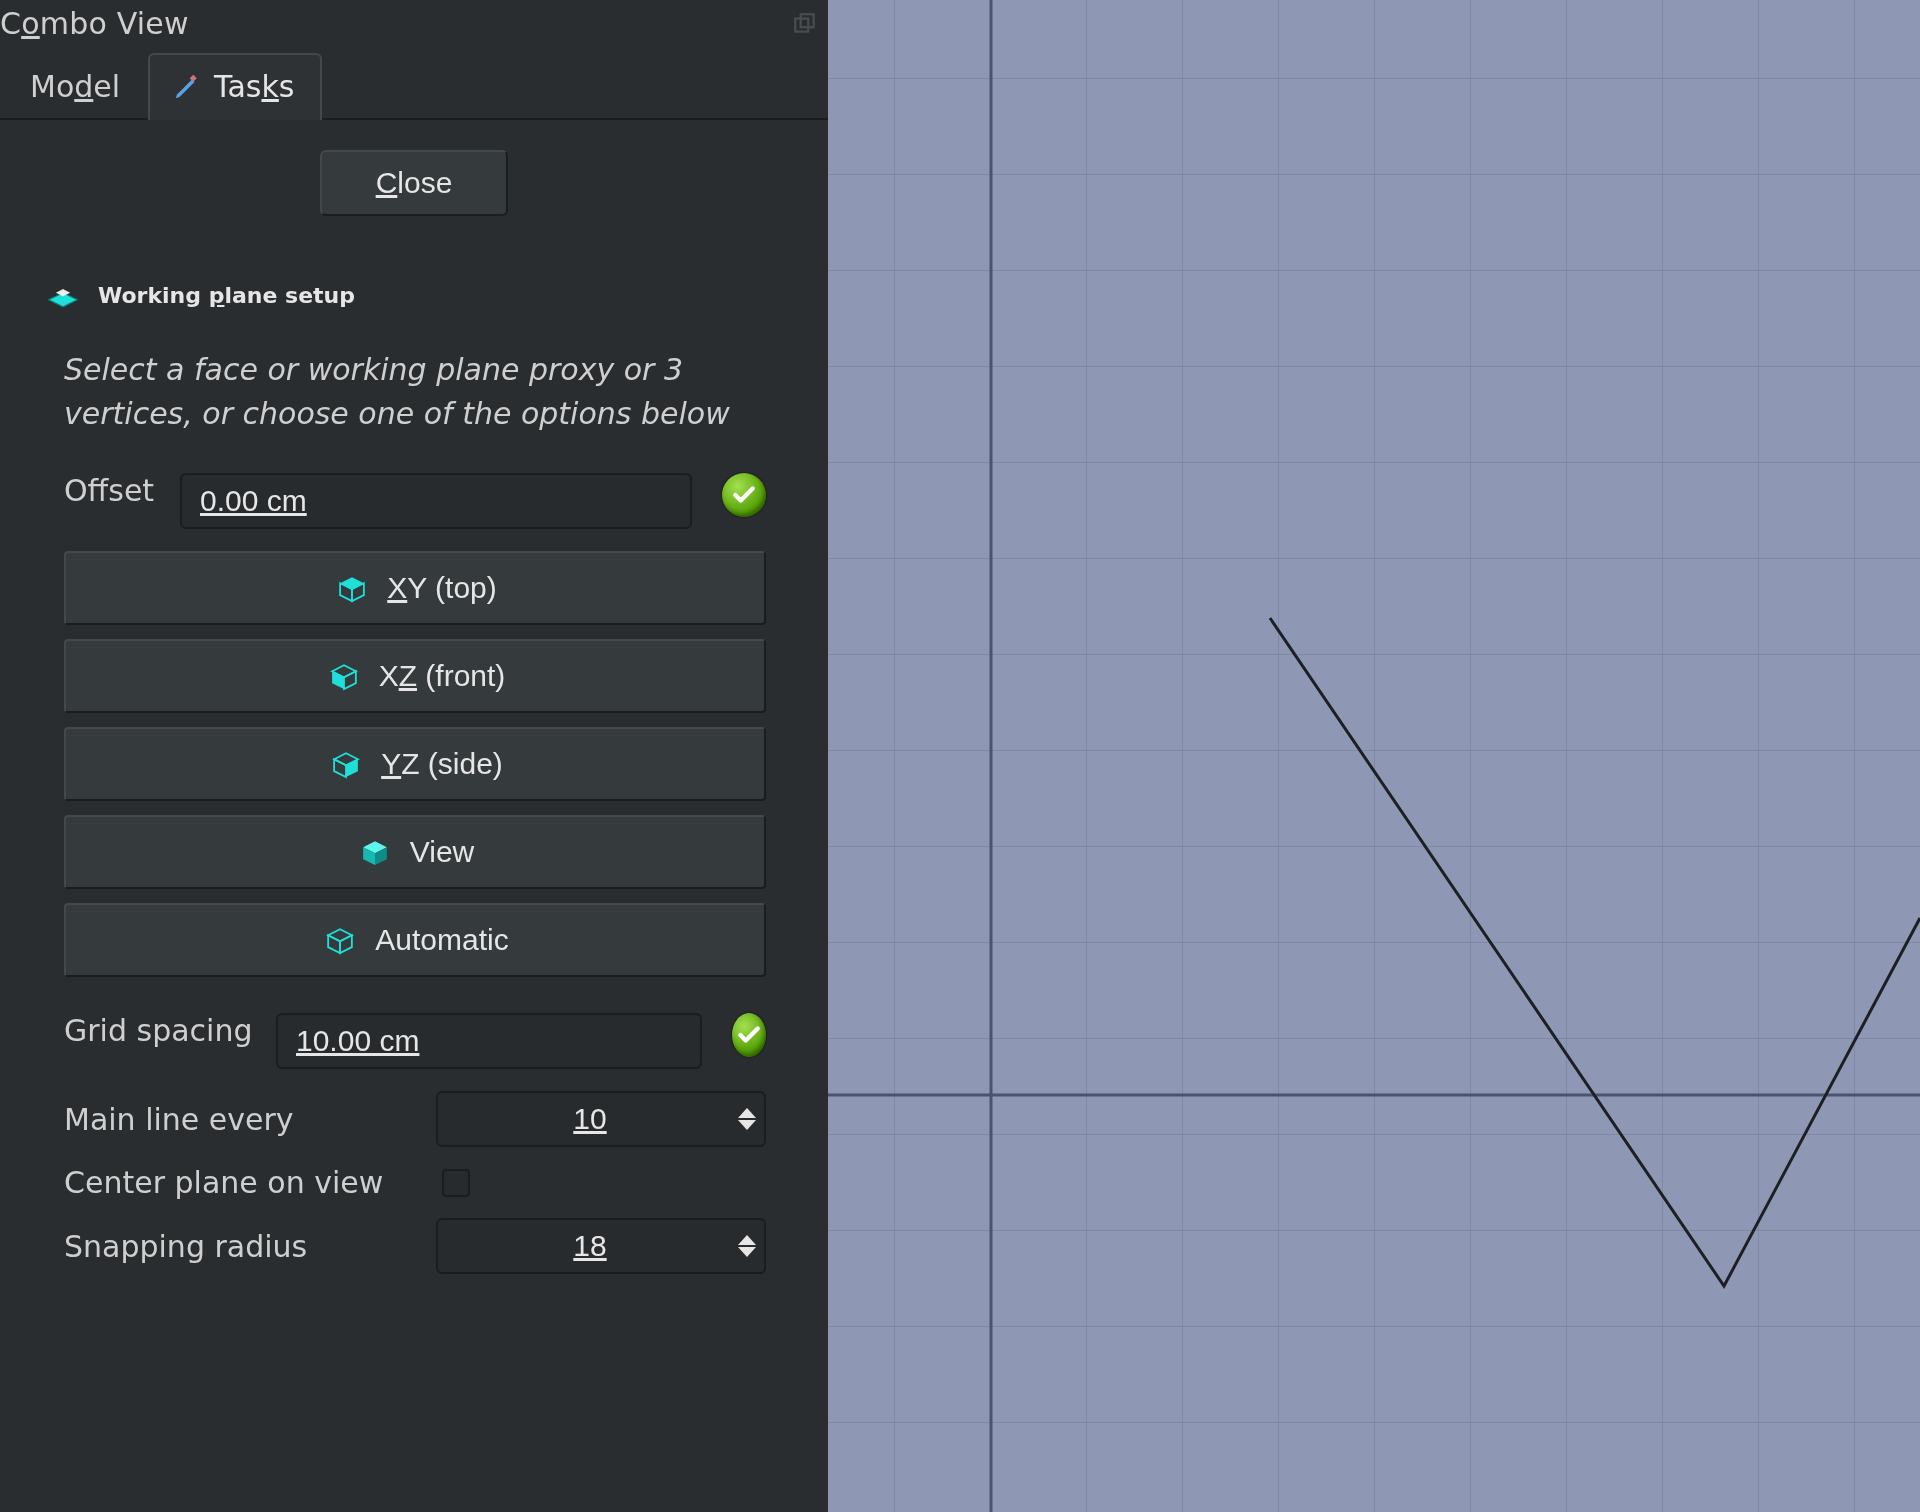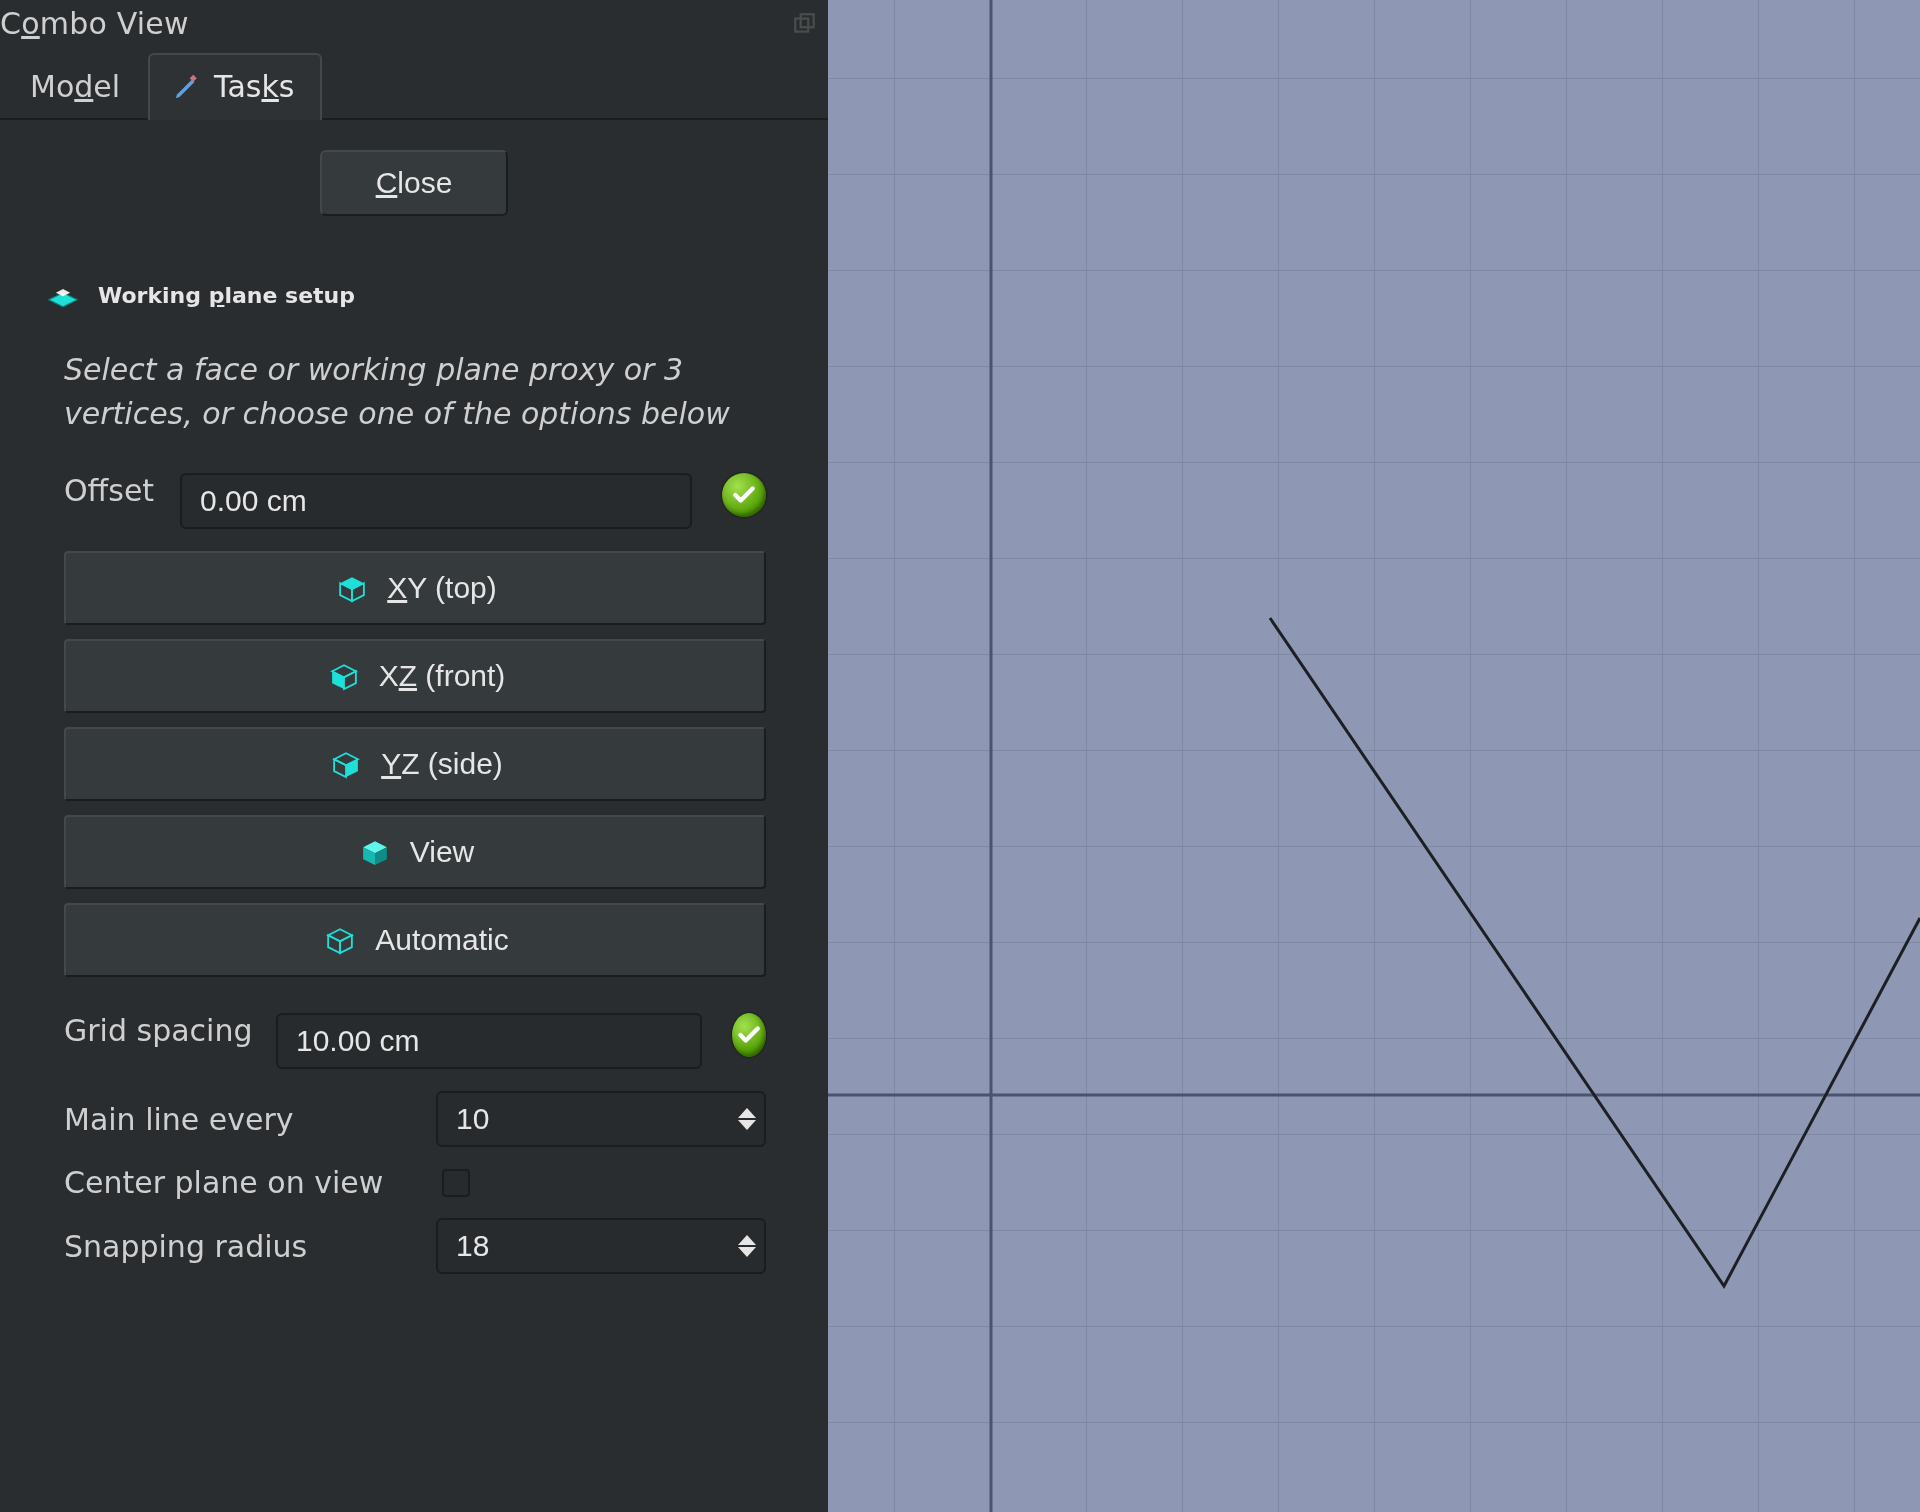--- a/index.html
+++ b/index.html
@@ -156,22 +156,23 @@
   }
   .text-input, .spin-input {
     flex: 1;
     background: var(--bg-input);
     border: 2px solid var(--border);
     border-radius: 6px;
     color: var(--text);
     font-size: 30px;
     padding: 12px 18px;
     height: 56px;
-  }
-  .spin-input { padding-right: 40px; }
+    text-decoration: underline;
+  }
+  .spin-input { padding-right: 40px; text-align: center; }
   .check-badge {
     width: 44px; height: 44px;
     border-radius: 50%;
     background: radial-gradient(circle at 35% 30%, #a3e04f, #4f9c00 70%);
     box-shadow: inset -2px -3px 4px rgba(0,0,0,0.35), 0 0 2px #000;
     display: inline-flex;
     align-items: center;
     justify-content: center;
     margin-left: 14px;
   }

